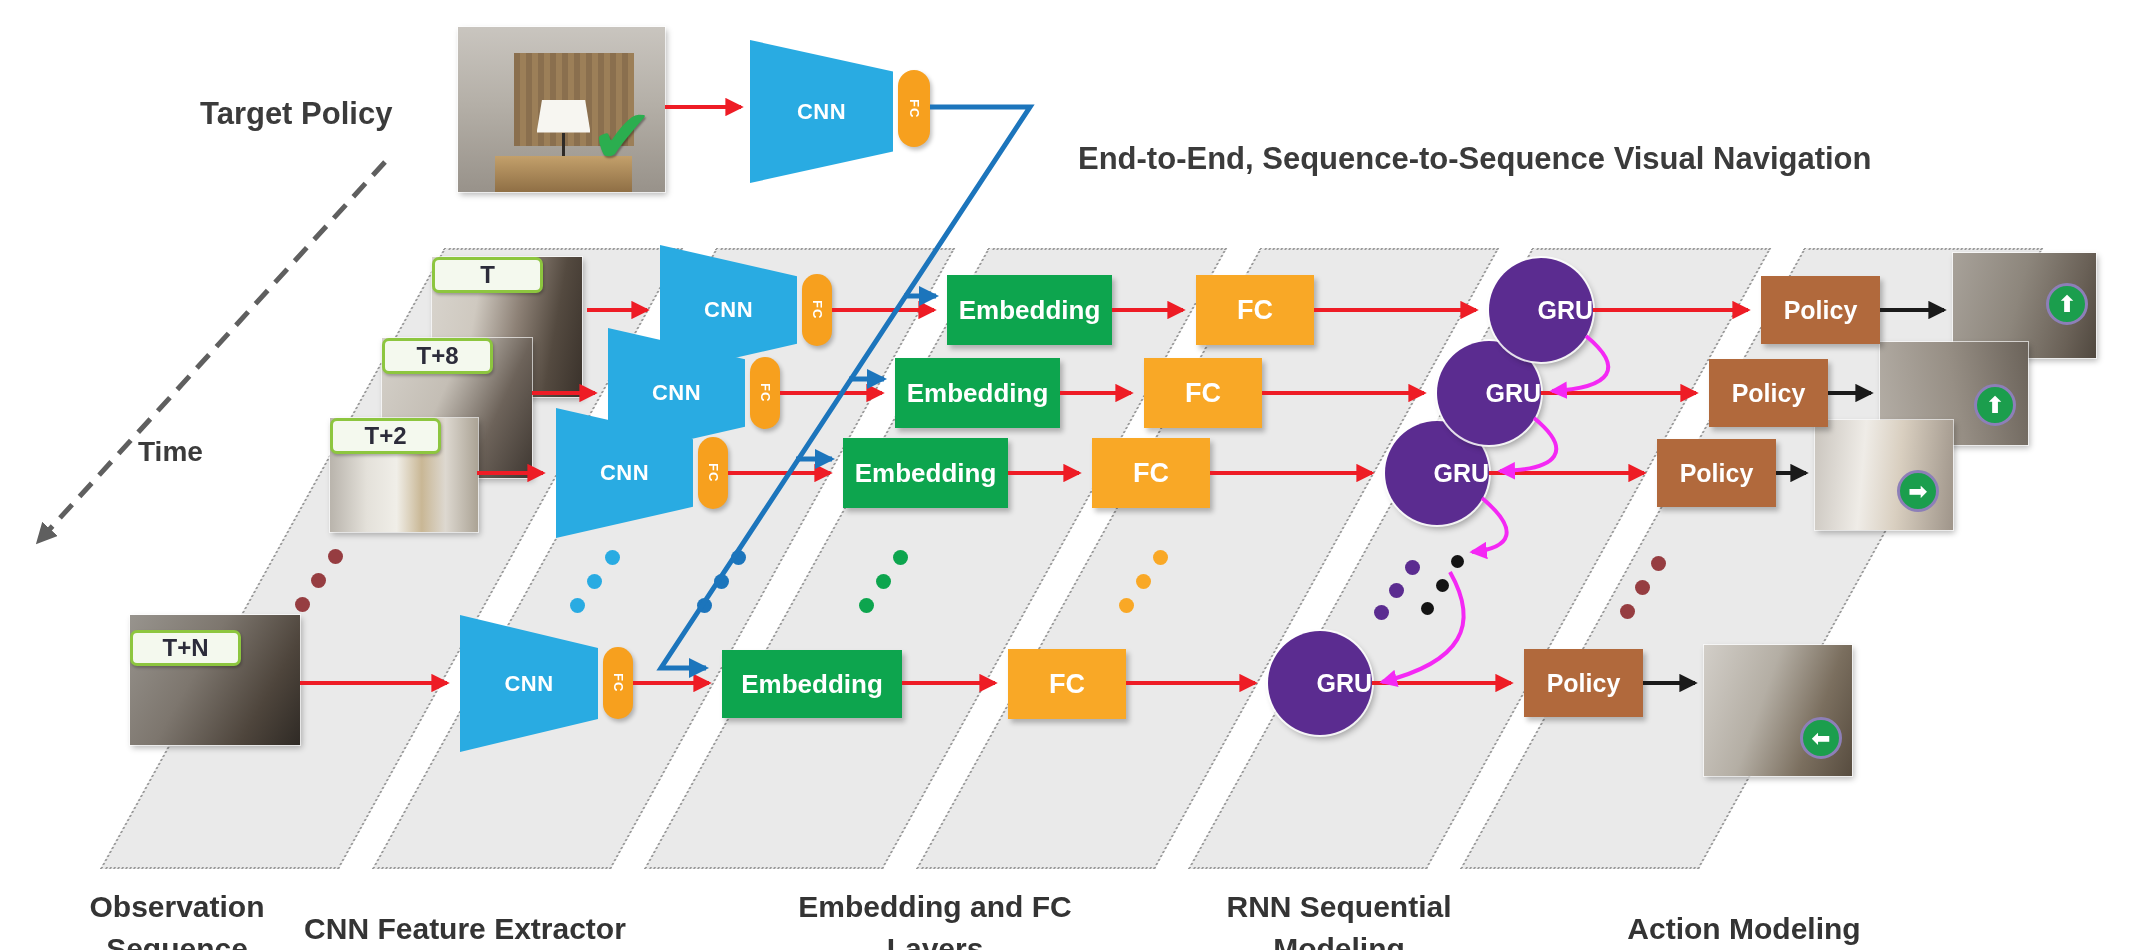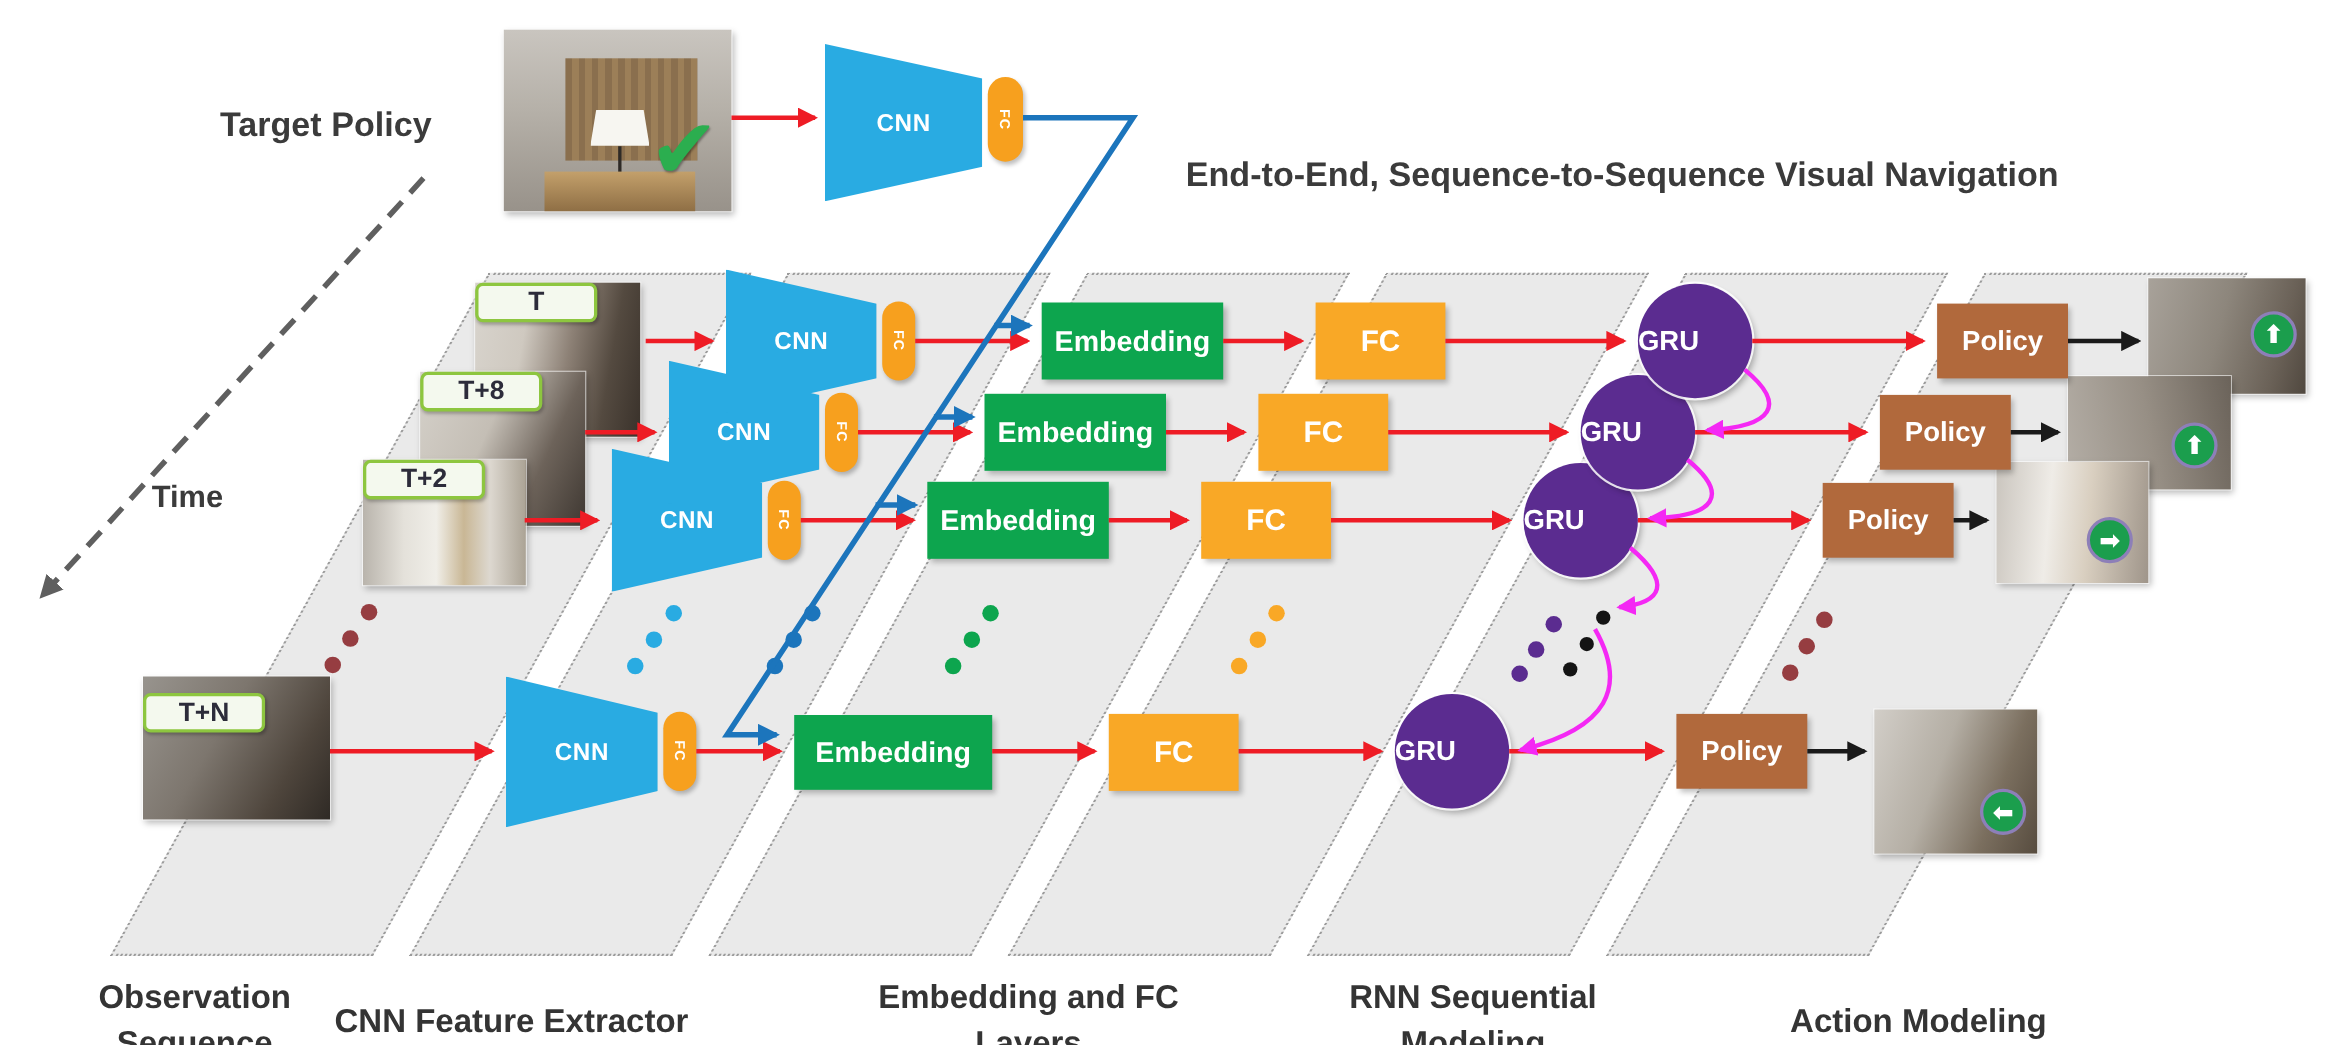--- a/index.html
+++ b/index.html
@@ -28,21 +28,21 @@
   .pill span{writing-mode:vertical-rl;color:#fff;font-weight:bold;font-size:13px;letter-spacing:1px;}
   .box{
     position:absolute;display:flex;align-items:center;justify-content:center;
     color:#fff;font-weight:bold;box-shadow:3px 4px 5px rgba(0,0,0,.25);
   }
   .emb{background:#0DA54E;font-size:26px;z-index:15;}
   .fcb{background:#F9A826;font-size:27px;z-index:15;}
   .pol{background:#B1693C;font-size:25px;z-index:15;}
   .gru{
     position:absolute;width:104px;height:104px;border-radius:50%;background:#5B2C90;
-    display:flex;align-items:center;justify-content:flex-start;color:#fff;font-weight:bold;font-size:25px;
+    display:flex;align-items:center;justify-content:flex-end;color:#fff;font-weight:bold;font-size:25px;
     box-shadow:0 0 0 2px rgba(255,255,255,.85),3px 4px 6px rgba(0,0,0,.3);
   }
   
   .ph{position:absolute;box-shadow:0 0 0 1px rgba(255,255,255,.65),2px 3px 6px rgba(0,0,0,.28);}
   .ph-target{background:linear-gradient(180deg,#c9c5bf 0%,#b5b0a8 45%,#98928a 100%);}
   .wood{position:absolute;left:27%;top:16%;width:58%;height:56%;
         background:repeating-linear-gradient(90deg,#8a6f4e 0 6px,#9c7f58 6px 12px);}
   .lampshade{position:absolute;left:38%;top:44%;width:26%;height:20%;background:#f7f6f1;
         clip-path:polygon(10% 0,90% 0,100% 100%,0 100%);}
   .lamppole{position:absolute;left:50%;top:64%;width:3px;height:16%;background:#2e2a26;}

